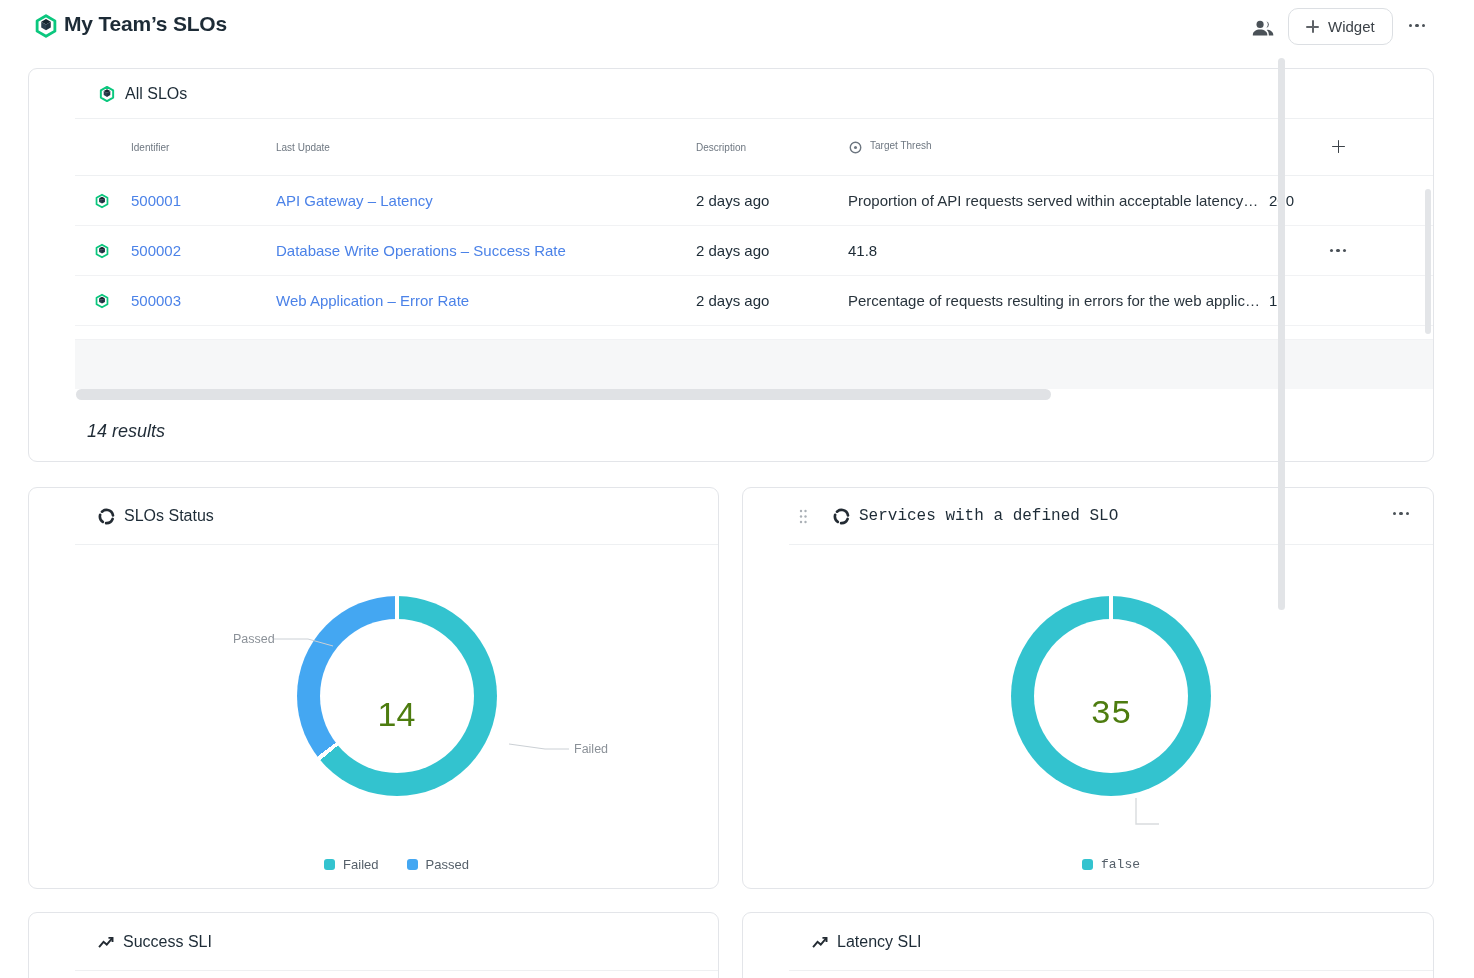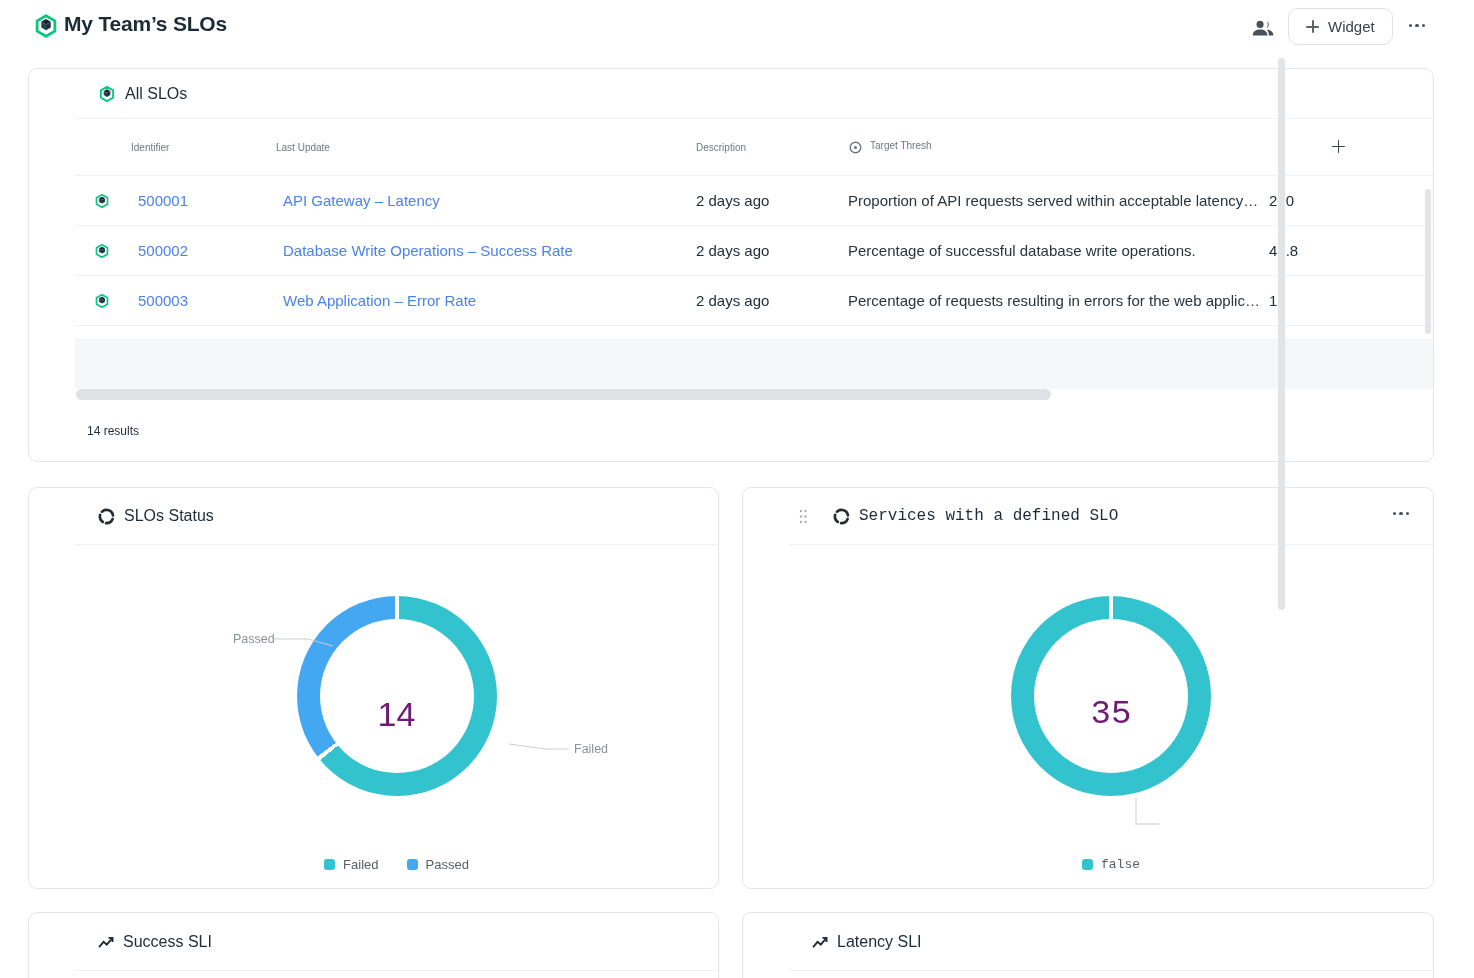--- a/index.html
+++ b/index.html
@@ -28,41 +28,41 @@
   .card-head { height:57px; display:flex; align-items:center; gap:9px; padding-left:23px; border-bottom:1px solid #eef0f2; position:relative; }
   .card-title { font-size:16px; font-weight:500; color:#1d2b36; }
 
   
   .table-card { left:28px; top:68px; width:1406px; height:394px; }
   .table-card .card-head { height:50px; }
   .thead, .trow { display:grid; grid-template-columns:56px 145px 420px 152px 421px 138px 74px; align-items:center; }
   .thead { height:57px; border-bottom:1px solid #eef0f2; color:#6e7781; font-size:10px; }
   .trow { height:50px; border-bottom:1px solid #f1f2f4; font-size:15px; }
   .cell-icon { display:flex; justify-content:flex-start; padding-left:19px; }
-  .link { color:#4b82e8; text-decoration:none; cursor:pointer;margin-left:7px; }
+  .link { color:#4b82e8; text-decoration:none; cursor:pointer; }
   .cell-desc { white-space:nowrap; overflow:hidden; color:#29343d; }
   .th-thresh { display:flex; align-items:flex-start; gap:7px; }
   .th-actions { display:flex; justify-content:center; }
   .add-col-btn { cursor:pointer; }
   .add-col-btn .plus-glyph::before, .add-col-btn .plus-glyph::after { background:#3c4248; }
   .row-more { display:flex; justify-content:center; }
   .partial-row { height:14px; border-bottom:1px solid #f1f2f4; }
   .scroll-filler { height:49px; background:#f6f7f8; }
   .hscroll-row { position:relative; height:12px; }
   .hscroll-thumb { position:absolute; left:1px; top:0; width:975px; height:11px; background:#e0e2e5; border-radius:6px; cursor:pointer; }
   .vscroll-thumb-table { position:absolute; right:2px; top:120px; width:6px; height:145px; background:#e3e5e8; border-radius:3px; cursor:pointer; }
-  .table-footer { height:60px; display:flex; align-items:center; padding-left:12px; font-size:12px; color:#1f2b36; }
+  .table-footer { height:60px; display:flex; align-items:center; padding-left:12px; font-size:18px; color:#1f2b36;font-style:italic; }
 
   
   .chart-card-1 { left:28px; top:487px; width:691px; height:402px; }
   .chart-card-2 { left:742px; top:487px; width:692px; height:402px;font-family:Liberation Mono, monospace; }
   .chart-body { position:relative; height:344px; }
   .donut { position:absolute; left:50%; top:51px; transform:translateX(-50%); width:200px; height:200px; border-radius:50%; cursor:pointer; }
   .donut-hole { position:absolute; inset:23px; border-radius:50%; background:#fff; display:flex; align-items:center; justify-content:center; }
-  .donut-num { font-size:34px; color:#701a75;margin-top:36px; }
+  .donut-num { font-size:34px; color:#4d7c0f;margin-top:36px; }
   .callout-svg { position:absolute; inset:0; width:100%; height:100%; pointer-events:none; }
   .callout-label { position:absolute; font-size:12.5px; color:#8b9198; }
   .legend { position:absolute; left:0; right:0; bottom:17px; display:flex; justify-content:center; gap:28px; }
   .legend-item { display:flex; align-items:center; gap:8px; font-size:13px; color:#56606a; cursor:pointer; }
   .legend-sq { width:11px; height:11px; border-radius:3px; }
   .drag-handle { position:absolute; left:10px; top:21px; cursor:grab; }
   .card2-more { position:absolute; right:24px; top:24px; }
 
   
   .sli-card-1 { left:28px; top:912px; width:691px; height:120px; }
@@ -165,21 +165,20 @@
           <span style="width: 16px; height: 16px; display: inline-block;"><svg viewBox="0 0 24 24" width="100%" height="100%">
   <path d="M12 2.5 20.2 7.25 V16.75 L12 21.5 L3.8 16.75 V7.25 Z" fill="none" stroke="#0bc77e" stroke-width="2.6" stroke-linejoin="round"></path>
   <path d="M7.6 8 12 5.5 16.4 8 12 10.5 Z" fill="#17252f"></path>
   <path d="M12 10.5 16.4 8 V13.4 L12 15.9 Z" fill="#20313f"></path>
   <path d="M7.6 8 12 10.5 V15.9 L7.6 13.4 Z" fill="#2b3e4d"></path>
 </svg></span>
         </div>
       <a class="link">500002</a>
       <a class="link">Database Write Operations – Success Rate</a>
       <div>2 days ago</div>
-      <div class="cell-desc">Percentage of successful database write operations.</div>
       <div>41.8</div>
       <div class="row-more">
           <span class="dots">
             <i></i>
             <i></i>
             <i></i>
           </span>
         </div>
     </div>
 

